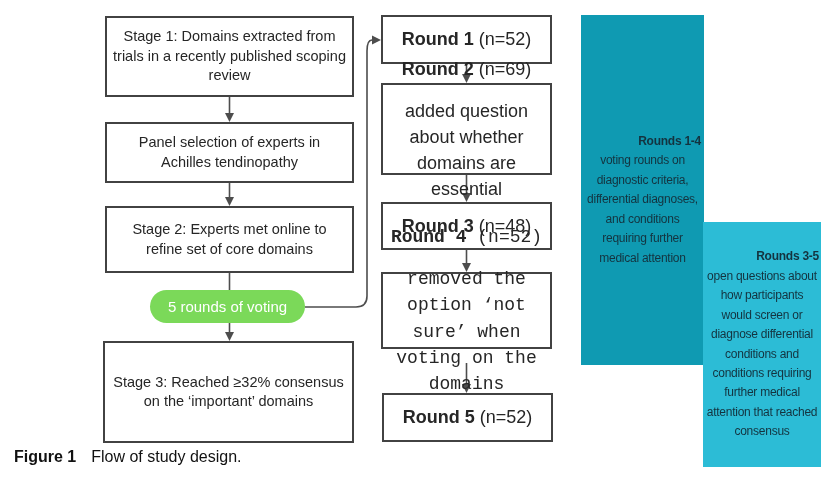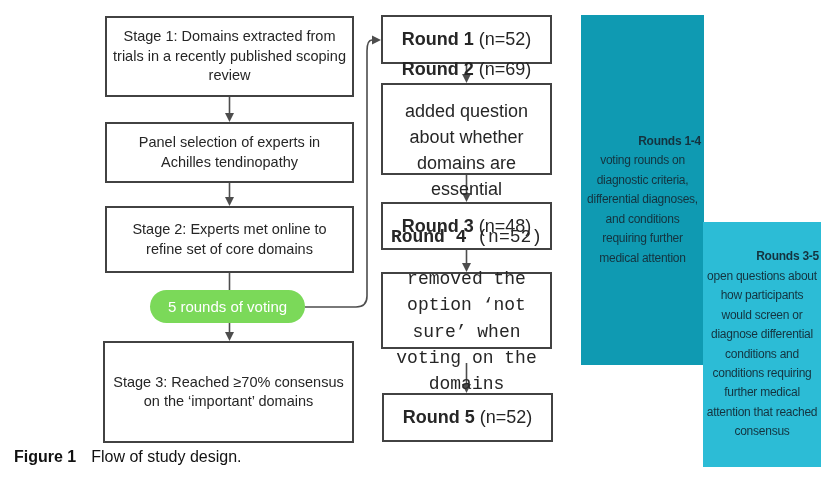--- a/index.html
+++ b/index.html
@@ -72,21 +72,21 @@
 
   <div class="box lbox b-stage2">
     <span>Stage 2: Experts met online to refine set of core domains</span>
   </div>
 
   <div class="pill">
     <span>5 rounds of voting</span>
   </div>
 
   <div class="box lbox b-stage3">
-    <span>Stage 3: Reached ≥70% consensus on the ‘important’ domains</span>
+    <span>Stage 3: Reached ≥32% consensus on the ‘important’ domains</span>
   </div>
 
   <div class="box r r1">
     <div><b>Round 1</b><span> (n=52)</span></div>
   </div>
 
   <div class="box r r2">
     <div><b>Round 2</b><span> (n=69)</span></div>
     <div class="rdetail">added question about whether domains are essential</div>
   </div>

